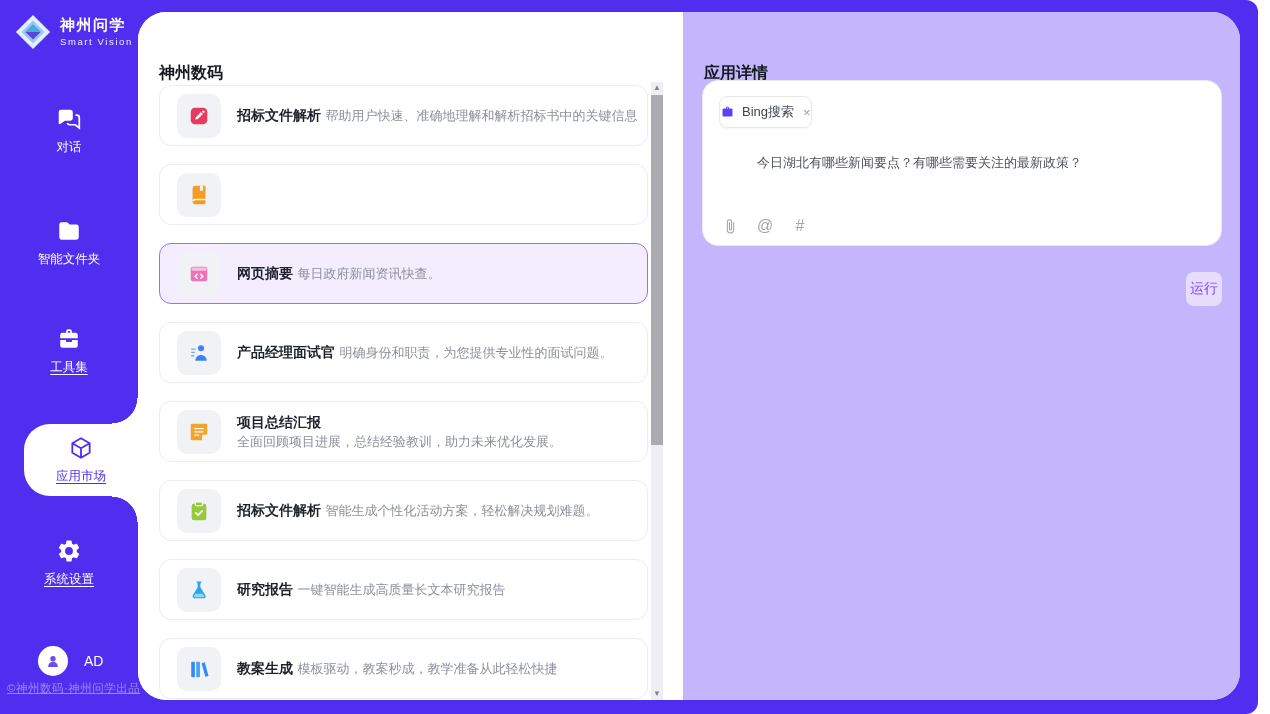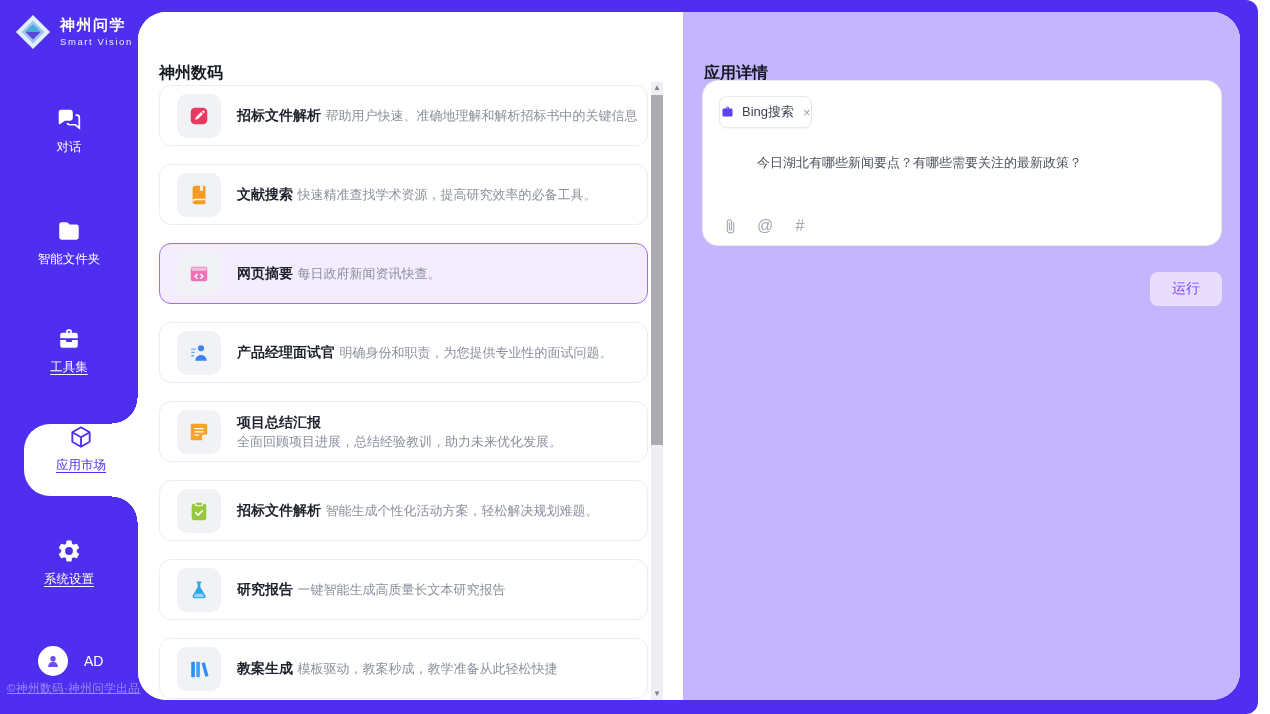--- a/index.html
+++ b/index.html
@@ -16,21 +16,21 @@
   .logo{position:absolute;left:14px;top:13px;display:flex;align-items:center;gap:8px;}
   .logo-diamond{width:38px;height:38px;flex:none;}
   .logo-cn{font-size:15px;font-weight:bold;color:#fff;letter-spacing:1.5px;line-height:1.1;}
   .logo-en{font-size:9.5px;color:rgba(255,255,255,.92);letter-spacing:1.6px;margin-top:3px;}
   .nav-item{position:absolute;left:0;width:138px;display:flex;flex-direction:column;
     align-items:center;color:#fff;cursor:pointer;}
   .nav-icon svg{width:26px;height:26px;display:block;color:#fff;}
   .nav-label{font-size:12.5px;margin-top:7px;color:#fff;white-space:nowrap;}
   .nav-item.u .nav-label{text-decoration:underline;text-underline-offset:3px;}
   .nav-item.active{left:24px;width:114px;height:72px;background:#fff;
-    border-radius:26px 0 0 26px;box-sizing:border-box;}
+    border-radius:26px 0 0 26px;padding-top:11px;box-sizing:border-box;}
   .nav-item.active .nav-icon svg{color:#4f2ef0;}
   .nav-item.active .nav-label{color:#4f2ef0;text-decoration:underline;text-underline-offset:3px;}
   .notch{position:absolute;right:0;width:26px;height:26px;display:block;}
   .notch-t{top:-26px;background:radial-gradient(circle at 0 0,#4f2ef0 25px,#ffffff 25.5px);}
   .notch-b{bottom:-26px;background:radial-gradient(circle at 0 100%,#4f2ef0 25px,#ffffff 25.5px);}
   .user-row{position:absolute;left:38px;top:646px;display:flex;align-items:center;gap:16px;}
   .avatar{width:30px;height:30px;border-radius:50%;background:#fff;display:flex;
     align-items:center;justify-content:center;}
   .avatar svg{width:18px;height:18px;color:#6b4df3;}
   .user-name{color:#fff;font-size:14px;}
@@ -67,21 +67,21 @@
     box-shadow:0 1px 2px rgba(0,0,0,.04);cursor:pointer;}
   .chip-icon svg{width:15px;height:15px;color:#5b43f0;display:block;}
   .chip-label{font-size:13px;color:#3e4450;}
   .chip-close{font-size:13px;color:#9aa0ac;margin-left:2px;}
   .prompt{position:absolute;top:72px;left:18px;right:18px;font-size:13px;color:#4c515c;line-height:1.5;margin-left:36px;}
   .attach-row{position:absolute;left:18px;top:136px;display:flex;gap:17px;align-items:center;color:#a0a5b1;}
   .att{display:inline-flex;align-items:center;justify-content:center;width:18px;height:18px;
     font-size:16px;cursor:pointer;}
   .att svg{width:17px;height:17px;display:block;}
   .run-btn{position:absolute;top:260px;right:18px;background:#e9ddfd;color:#7b46f9;font-size:14px;
-    padding:8px 22px;border-radius:8px;border:none;cursor:pointer;
+    padding:8px 4px;border-radius:8px;border:none;cursor:pointer;
     font-family:"Liberation Sans","DejaVu Sans",sans-serif;}
 </style>
 </head>
 <body>
 
 <div class="frame"></div>
 
 <div class="sidebar">
   <div class="logo">
     <svg class="logo-diamond" viewBox="0 0 40 40">
@@ -176,24 +176,20 @@
         <div class="app-card">
     <span class="app-icon-box">
       <span class="app-icon" style="color: rgb(245, 154, 35);">
               <svg viewBox="0 0 24 24">
                 <path fill="currentColor" d="M7.6 2h9.9A1.5 1.5 0 0 1 19 3.5v17a1.5 1.5 0 0 1-1.5 1.5H8A3 3 0 0 1 5 19V5a3 3 0 0 1 2.6-3z"></path>
                 <path fill="#fff" opacity=".92" d="M5 17.6A3 3 0 0 1 8 16h11v1.6H8a1.3 1.3 0 0 0-1.3 1.2L5 18.6z"></path>
                 <path fill="#fff" opacity=".85" d="M13 2h3.4v6l-1.7-1.3L13 8z"></path>
               </svg>
             </span>
     </span>
-    <span class="app-text">
-      <span class="app-name">文献搜索</span>
-      <span class="app-desc">快速精准查找学术资源，提高研究效率的必备工具。</span>
-    </span>
   </div>
         <div class="app-card selected">
     <span class="app-icon-box">
       <span class="app-icon" style="color: rgb(238, 114, 182);">
               <svg viewBox="0 0 24 24">
                 <rect x="3" y="4" width="18" height="16" rx="2.5" fill="currentColor"></rect>
                 <rect x="3.8" y="4.8" width="16.4" height="3.6" rx="1.5" fill="#fff" opacity=".55"></rect>
                 <path stroke="#fff" stroke-width="1.6" fill="none" stroke-linecap="round" d="M10 12.2L7.8 14.4 10 16.6M14 12.2l2.2 2.2L14 16.6"></path>
               </svg>
             </span>

